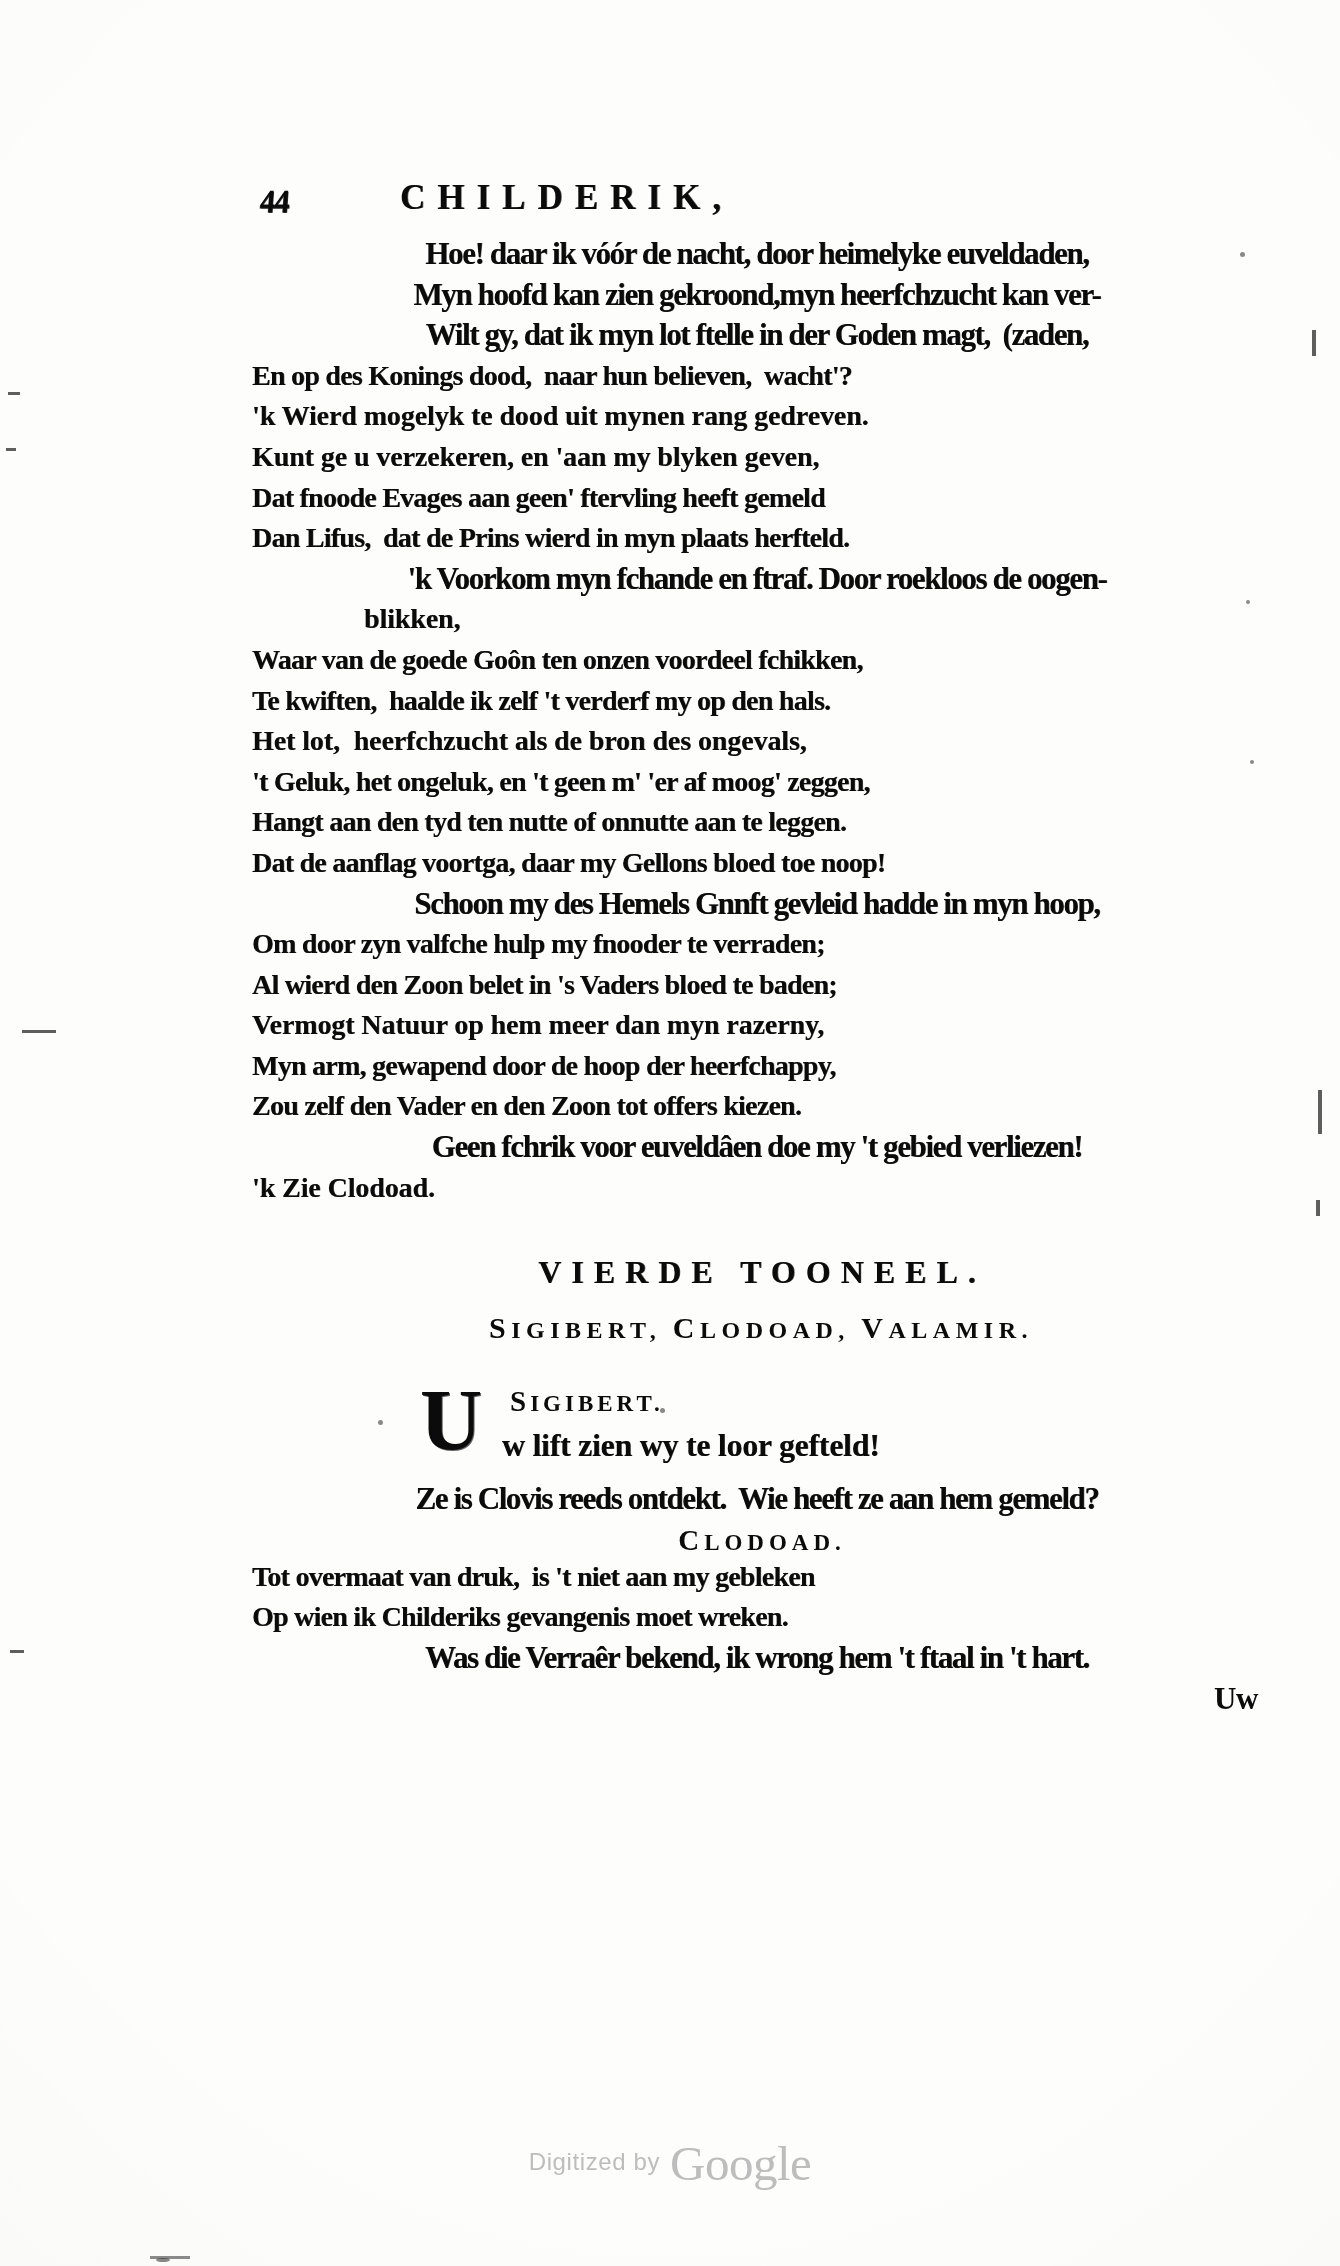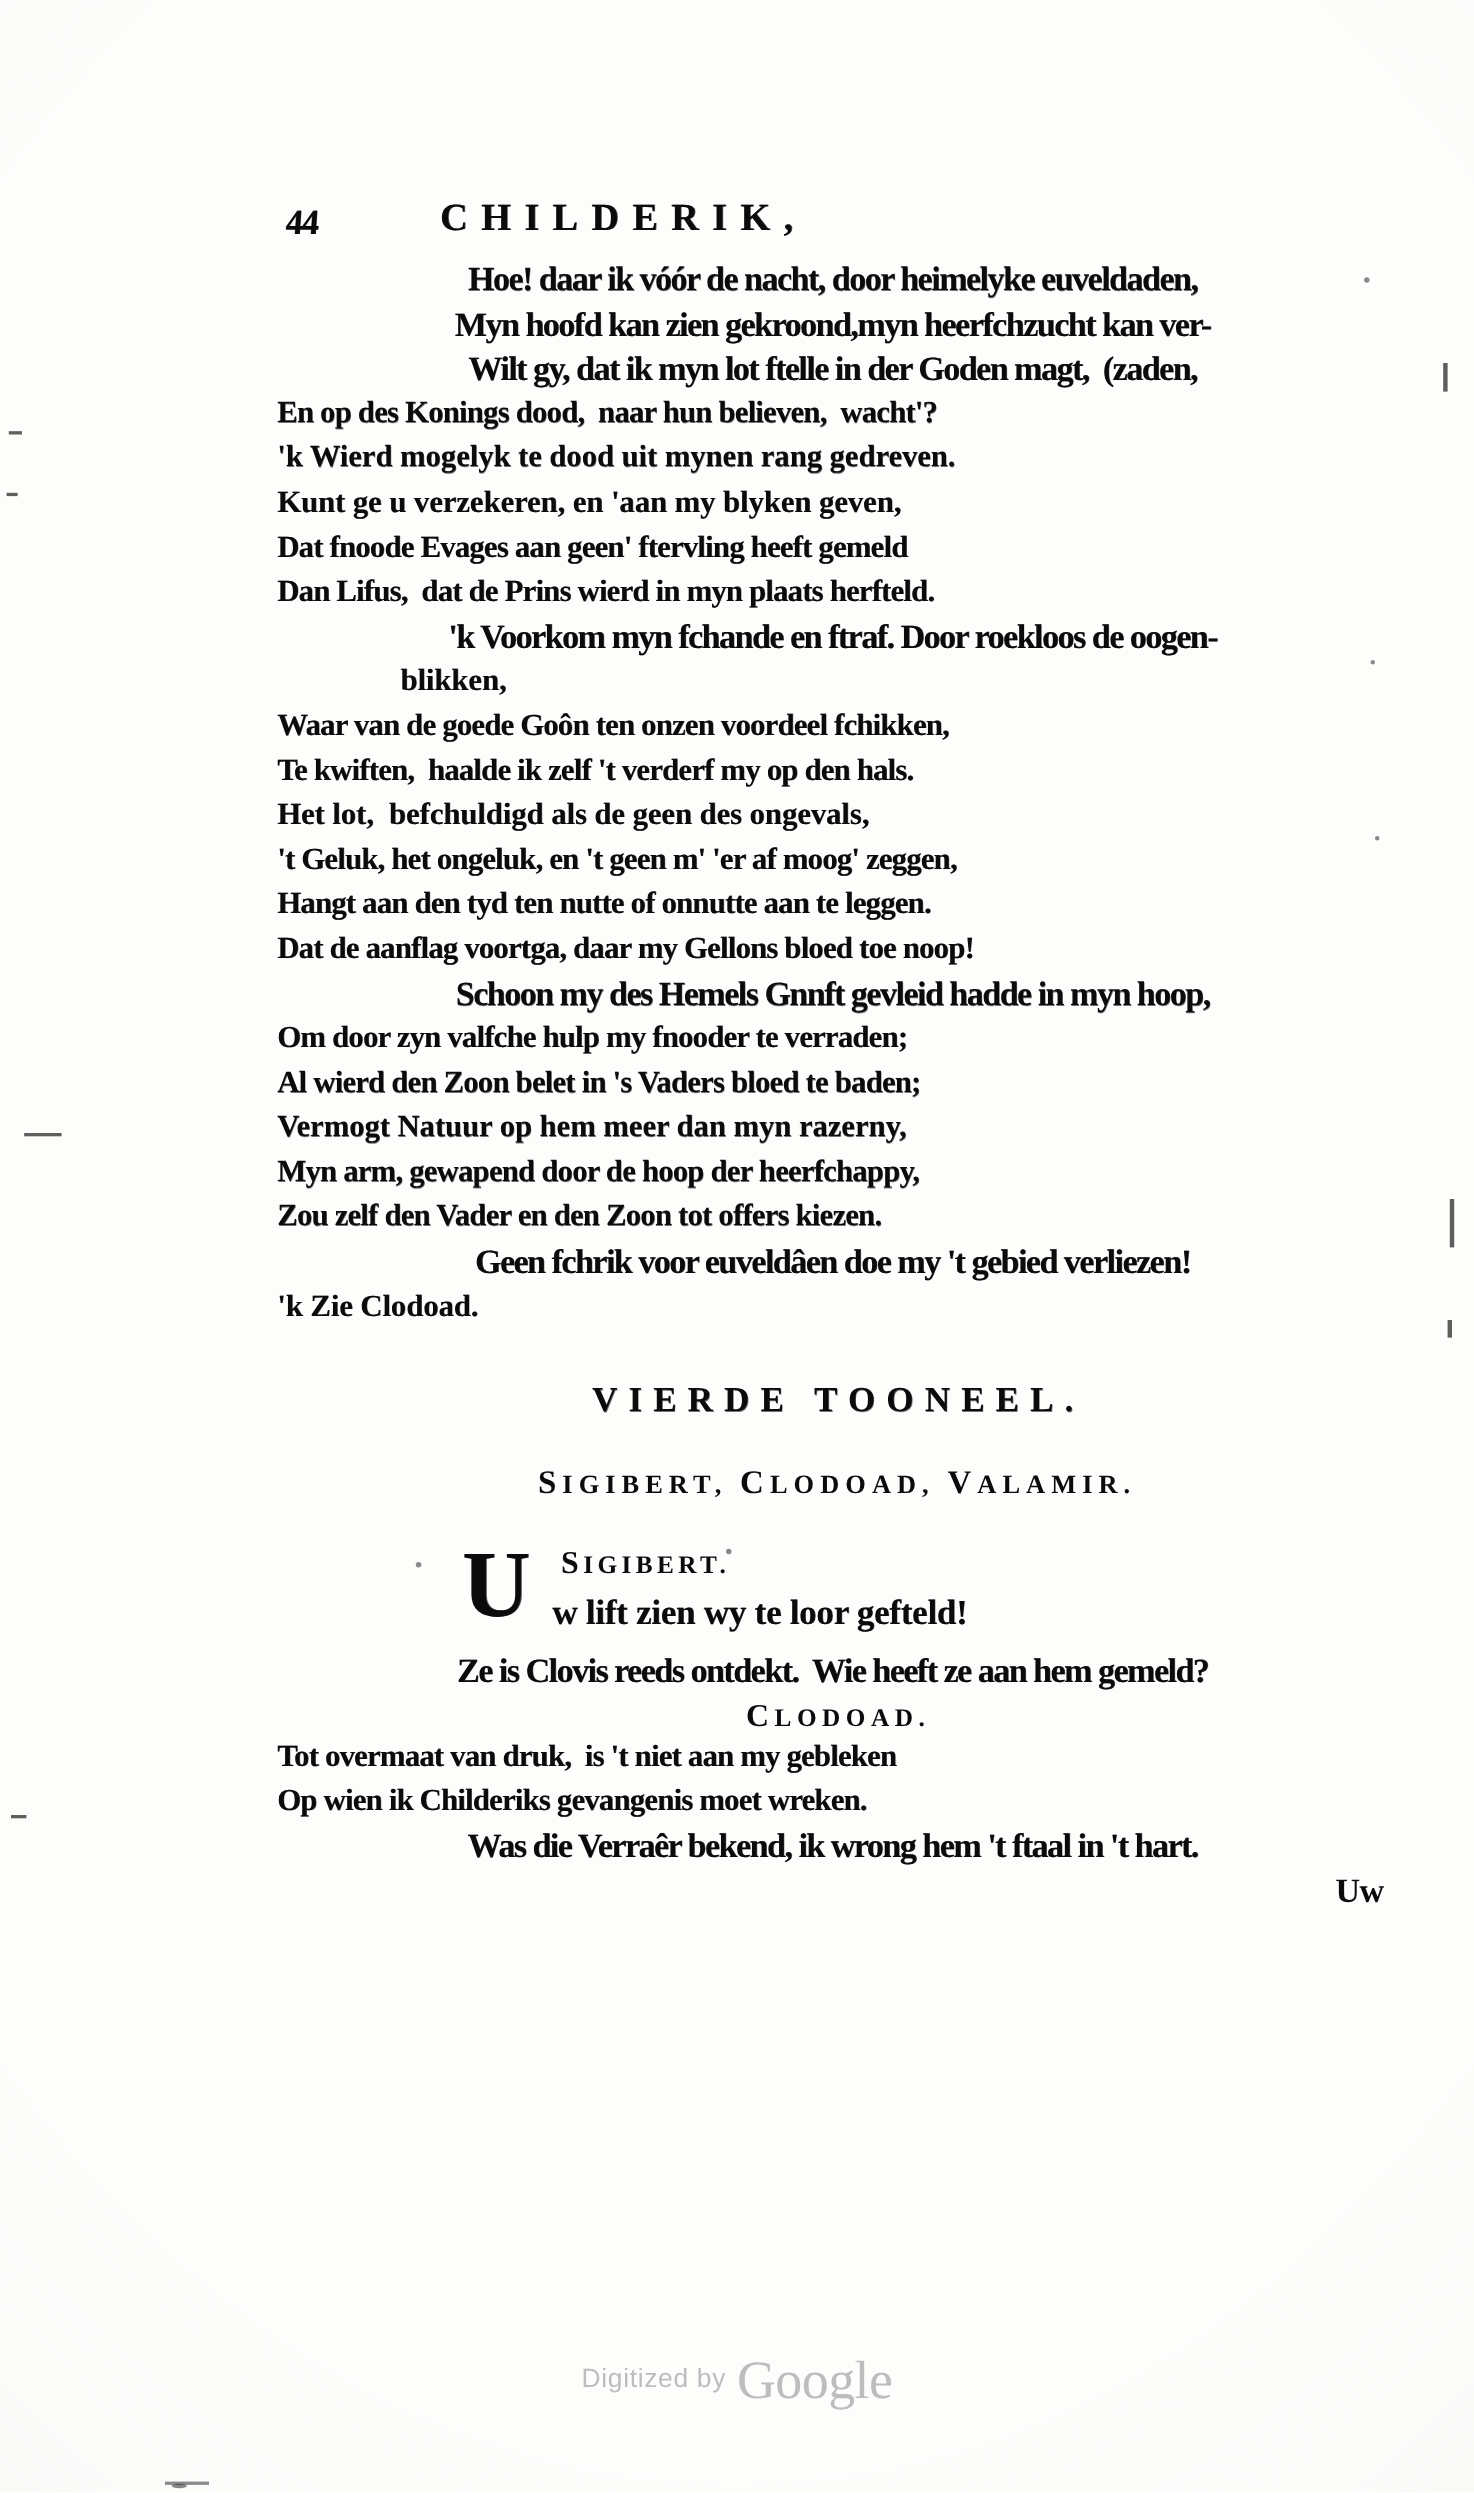--- a/index.html
+++ b/index.html
@@ -83,21 +83,21 @@
     margin-top: 46px;
     text-align: center;
     font-size: 32px;
     font-weight: 700;
     letter-spacing: 10px;
     padding-left: 10px;
     text-shadow: 0.6px 0.3px 0 rgba(0,0,0,0.55);
   }
 
   .dramatis {
-    margin-top: 40px;
+    margin-top: 20px;
     text-align: center;
     font-size: 24px;
     font-weight: 600;
     letter-spacing: 5.5px;
     padding-left: 8px;
   }
   .dramatis .cap { font-size: 30px; }
 
   
   .opening {
@@ -226,21 +226,21 @@
       <div class="verse tighter">Wilt gy, dat ik myn lot ftelle in der Goden magt,  (zaden,</div>
       <div class="verse tight">En op des Konings dood,  naar hun believen,  wacht'?</div>
       <div class="verse">'k Wierd mogelyk te dood uit mynen rang gedreven.</div>
       <div class="verse">Kunt ge u verzekeren, en 'aan my blyken geven,</div>
       <div class="verse tight">Dat fnoode Evages aan geen' ftervling heeft gemeld</div>
       <div class="verse tight">Dan Lifus,  dat de Prins wierd in myn plaats herfteld.</div>
       <div class="verse tighter">'k Voorkom myn fchande en ftraf. Door roekloos de oogen-</div>
       <div class="verse indent">blikken,</div>
       <div class="verse tight">Waar van de goede Goôn ten onzen voordeel fchikken,</div>
       <div class="verse tight">Te kwiften,  haalde ik zelf 't verderf my op den hals.</div>
-      <div class="verse">Het lot,  befchuldigd als de geen des ongevals,</div>
+      <div class="verse">Het lot,  heerfchzucht als de bron des ongevals,</div>
       <div class="verse tight">'t Geluk, het ongeluk, en 't geen m' 'er af moog' zeggen,</div>
       <div class="verse tight">Hangt aan den tyd ten nutte of onnutte aan te leggen.</div>
       <div class="verse tight">Dat de aanflag voortga, daar my Gellons bloed toe noop!</div>
       <div class="verse tighter">Schoon my des Hemels Gnnft gevleid hadde in myn hoop,</div>
       <div class="verse tight">Om door zyn valfche hulp my fnooder te verraden;</div>
       <div class="verse tight">Al wierd den Zoon belet in 's Vaders bloed te baden;</div>
       <div class="verse">Vermogt Natuur op hem meer dan myn razerny,</div>
       <div class="verse tight">Myn arm, gewapend door de hoop der heerfchappy,</div>
       <div class="verse tight">Zou zelf den Vader en den Zoon tot offers kiezen.</div>
       <div class="verse tighter">Geen fchrik voor euveldâen doe my 't gebied verliezen!</div>

